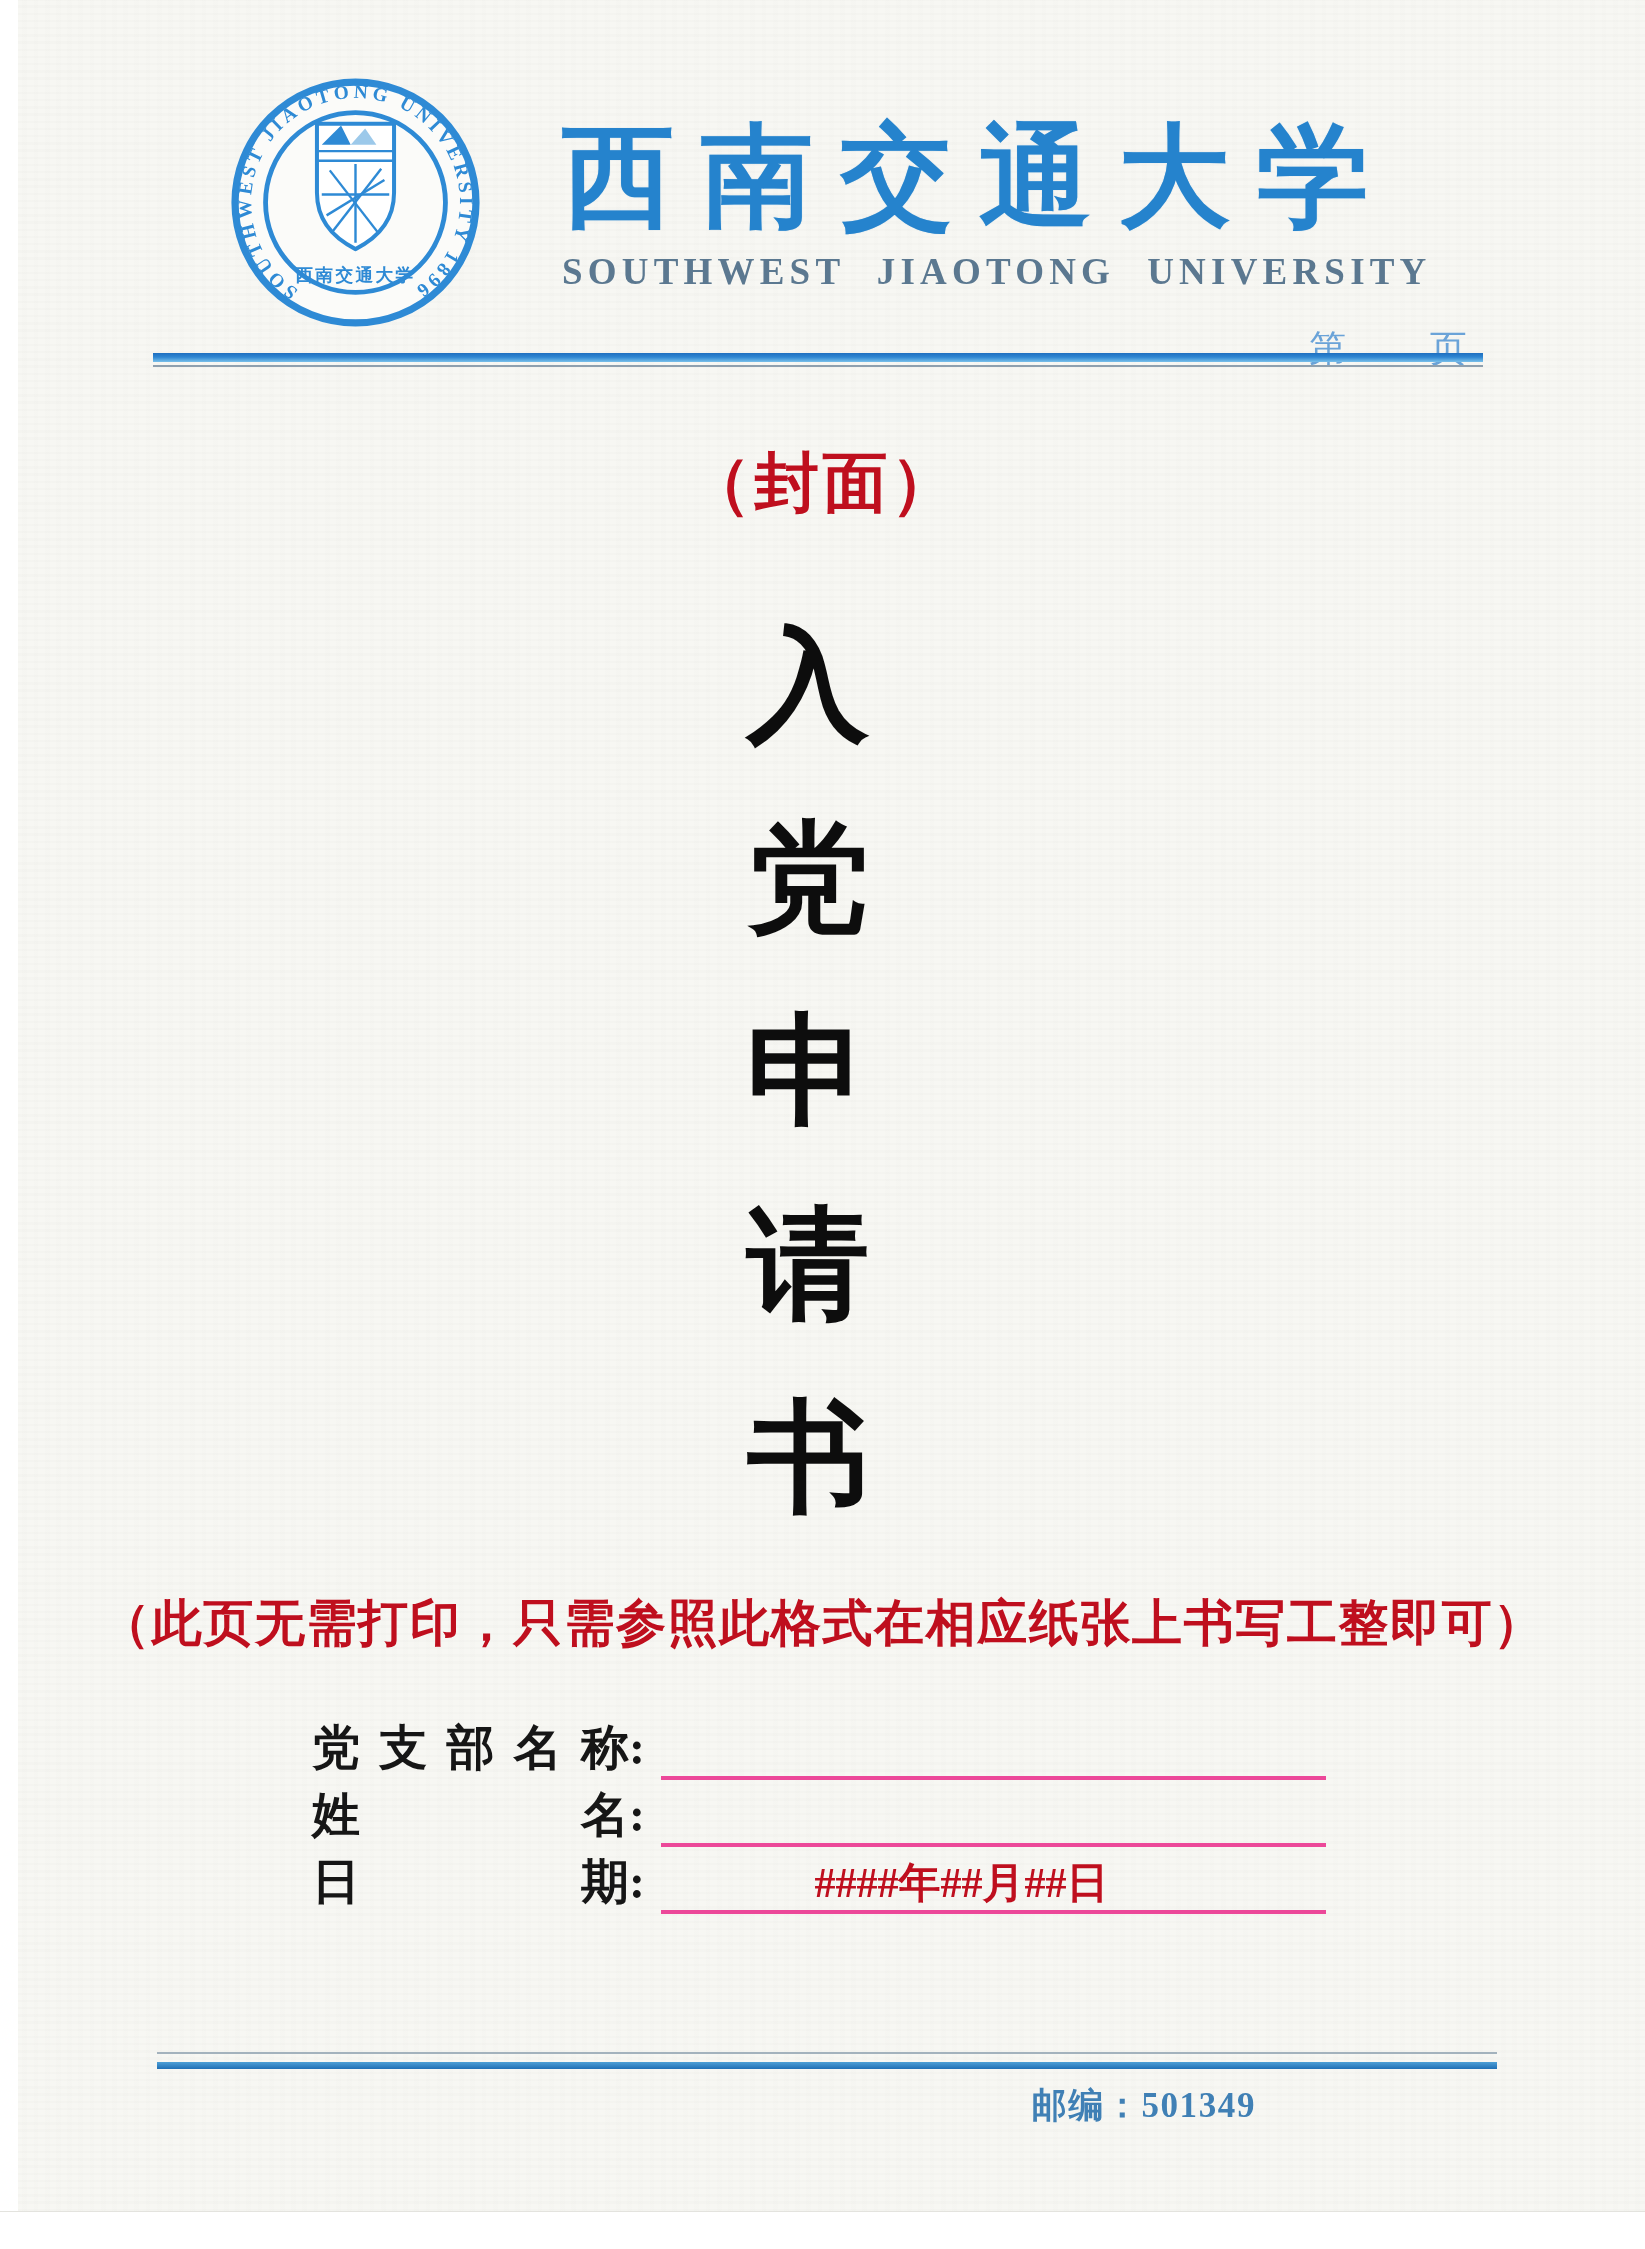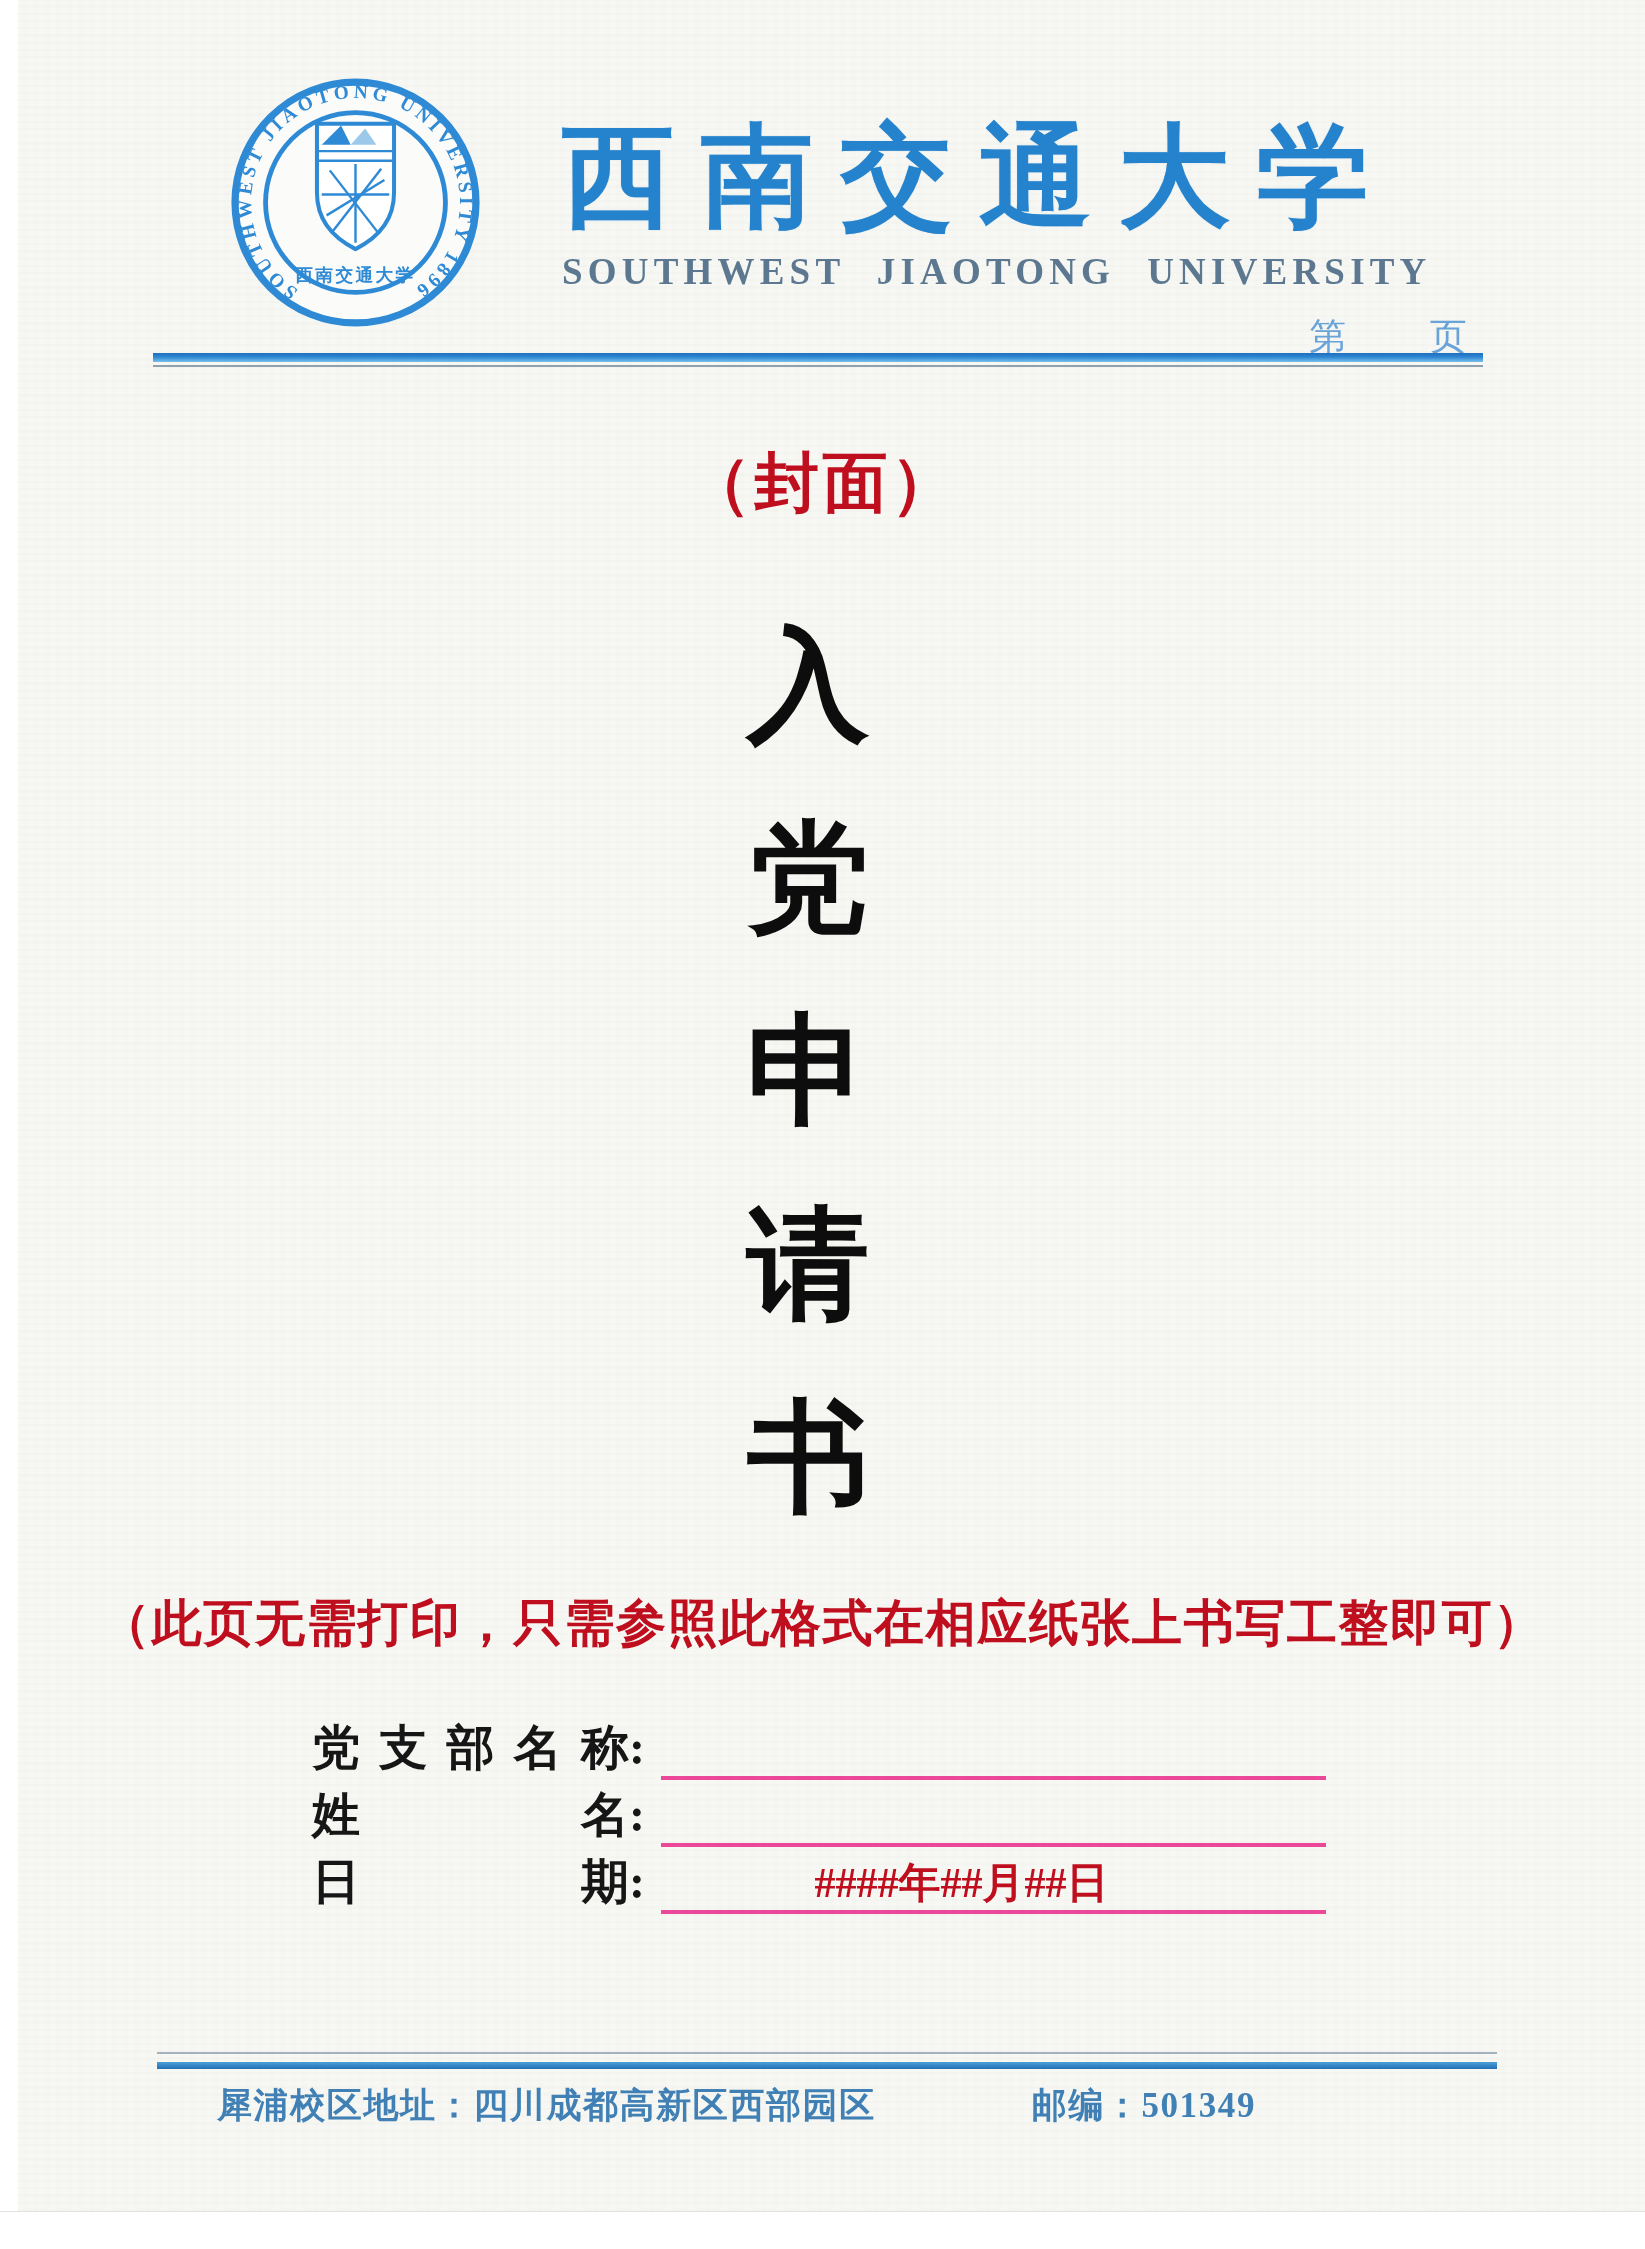--- a/index.html
+++ b/index.html
@@ -25,21 +25,21 @@
     letter-spacing:27px;white-space:nowrap;
     font-family:"Liberation Serif", serif;
     text-shadow:0 0 0.8px rgba(37,131,205,0.5);
   }
   .brand-en{
     margin-top:13px;font-size:37px;font-weight:700;color:#5b7890;
     letter-spacing:5.2px;word-spacing:17.7px;white-space:nowrap;
     font-family:"Liberation Serif", serif;
   }
   .page-marker{
-    position:absolute;right:175px;top:312px;font-size:37px;color:#6aa3d8;
+    position:absolute;right:175px;top:324px;font-size:37px;color:#6aa3d8;
     letter-spacing:3.2px;white-space:nowrap;
   }
   .header-rule{position:absolute;left:153px;top:353px;width:1330px;}
   .header-rule .thick{height:8.8px;background:linear-gradient(180deg,#1f6fc0 0%,#2e86d2 45%,#79c0ea 100%);}
   .header-rule .thin{margin-top:3.2px;height:2.4px;background:#8fa0ae;}
 
   
   .cover-label{
     position:absolute;left:0;top:439px;width:100%;text-align:center;
     font-size:65px;font-weight:bold;color:#bf0f1e;letter-spacing:3.2px;
@@ -180,18 +180,17 @@
   </div>
 
 </div>
 
 <div class="footer-rule">
   <div class="thin"></div>
   <div class="thick"></div>
 </div>
 
 <div class="footer-text">
-  <span class="campus-address">犀浦校区地址：四川成都高新区西部园区</span>
   <span class="postal-code">邮编：501349</span>
 </div>
 
 <div class="scan-edge-bottom"></div>
 
 
 </body></html>

